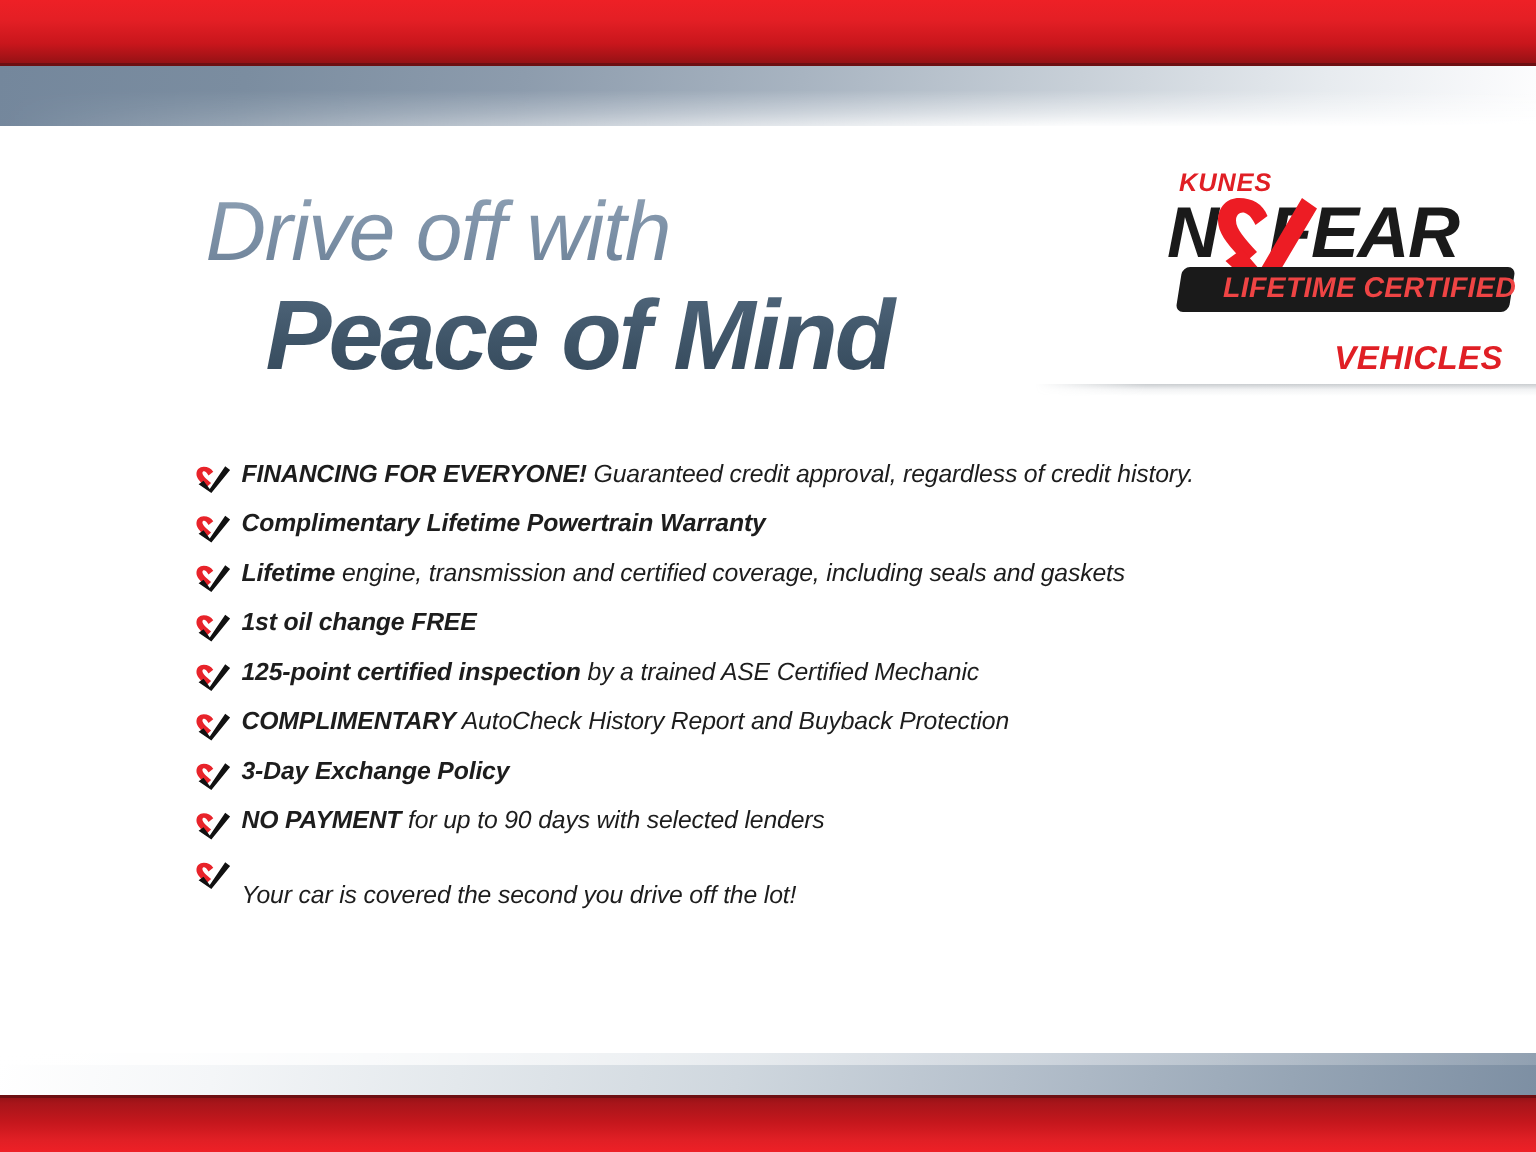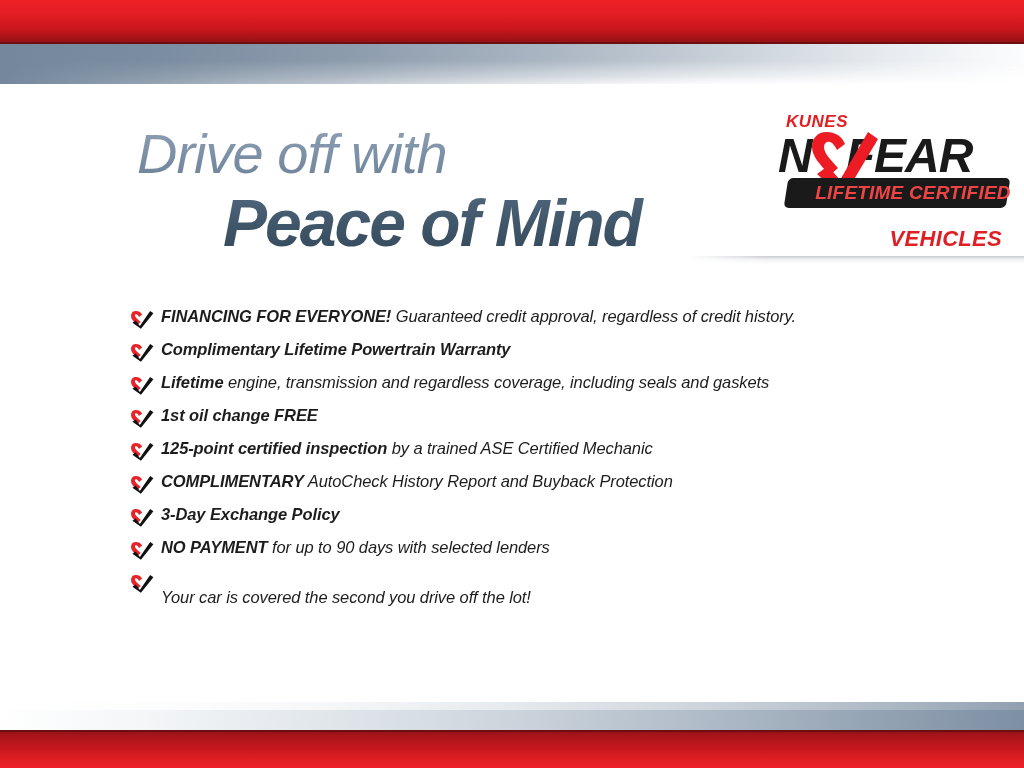--- a/index.html
+++ b/index.html
@@ -73,21 +73,21 @@
     line-height:1.0;
     color:#7b8fa5;
     background:linear-gradient(to bottom, #8fa1b4 0%, #7e92a8 45%, #6d8298 100%);
     -webkit-background-clip:text;
             background-clip:text;
     -webkit-text-fill-color:transparent;
     white-space:nowrap;
   }
   .headline-2 {
     margin-top:8px;
-    margin-left:86px;
+    margin-left:40px;
     font-size:66px;
     font-style:italic;
     font-weight:bold;
     letter-spacing:-2px;
     line-height:1.0;
     color:#41576b;
     background:linear-gradient(to bottom, #51677c 0%, #3f5568 55%, #35495b 100%);
     -webkit-background-clip:text;
             background-clip:text;
     -webkit-text-fill-color:transparent;
@@ -249,21 +249,21 @@
         <span class="b">Complimentary Lifetime Powertrain Warranty</span><span class="n"></span>
       </div>
     </div>
 
     <div class="bullet-row">
       <svg class="check-icon" viewBox="0 0 26 21">
         <path d="M6.2 1.2 C3.0 1.2 0.8 3.4 0.8 6.6 C0.8 9.8 4.0 13.1 8.2 16.4 L11.6 13.2 C8.0 10.2 5.2 7.8 5.2 5.9 C5.2 4.8 6.0 4.3 7.0 4.7 C8.0 5.1 8.9 6.3 9.7 7.8 L13.2 5.0 C11.6 2.4 9.2 1.2 6.2 1.2 Z" fill="#e8232a"></path>
         <path d="M6.0 11.6 L10.6 17.6 L22.0 1.0 L25.6 3.6 L11.8 20.6 L2.4 14.2 Z" fill="#111111"></path>
       </svg>
       <div class="bullet-text">
-        <span class="b">Lifetime</span><span class="n"> engine, transmission and regardless coverage, including seals and gaskets</span>
+        <span class="b">Lifetime</span><span class="n"> engine, transmission and certified coverage, including seals and gaskets</span>
       </div>
     </div>
 
     <div class="bullet-row">
       <svg class="check-icon" viewBox="0 0 26 21">
         <path d="M6.2 1.2 C3.0 1.2 0.8 3.4 0.8 6.6 C0.8 9.8 4.0 13.1 8.2 16.4 L11.6 13.2 C8.0 10.2 5.2 7.8 5.2 5.9 C5.2 4.8 6.0 4.3 7.0 4.7 C8.0 5.1 8.9 6.3 9.7 7.8 L13.2 5.0 C11.6 2.4 9.2 1.2 6.2 1.2 Z" fill="#e8232a"></path>
         <path d="M6.0 11.6 L10.6 17.6 L22.0 1.0 L25.6 3.6 L11.8 20.6 L2.4 14.2 Z" fill="#111111"></path>
       </svg>
       <div class="bullet-text">
         <span class="b">1st oil change FREE</span><span class="n"></span>

